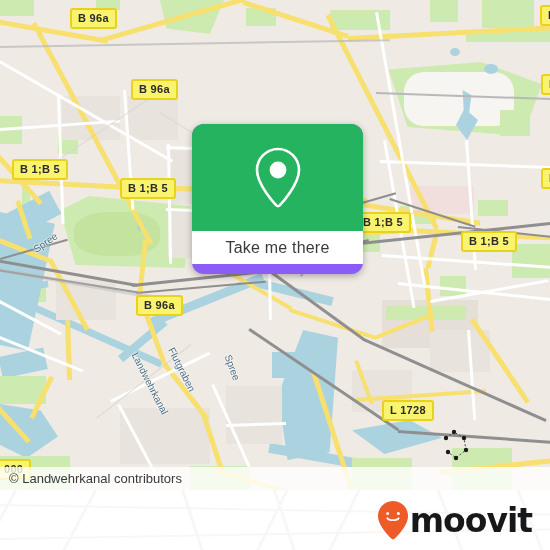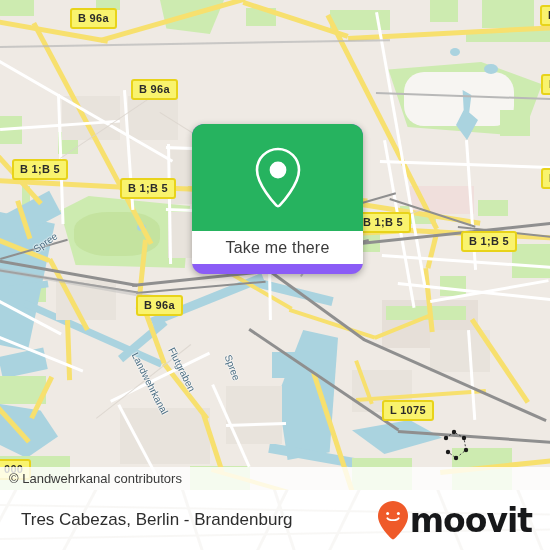--- a/index.html
+++ b/index.html
@@ -348,21 +348,21 @@
       </div>
 
     <div id="shields">
         <div class="shield" style="left: 70px; top: 8px;">B 96a</div>
         <div class="shield" style="left: 131px; top: 79px;">B 96a</div>
         <div class="shield" style="left: 12px; top: 159px;">B 1;B 5</div>
         <div class="shield" style="left: 120px; top: 178px;">B 1;B 5</div>
         <div class="shield" style="left: 355px; top: 212px;">B 1;B 5</div>
         <div class="shield" style="left: 461px; top: 231px;">B 1;B 5</div>
         <div class="shield" style="left: 136px; top: 295px;">B 96a</div>
-        <div class="shield" style="left: 382px; top: 400px;">L 1075</div>
+        <div class="shield" style="left: 382px; top: 400px;">L 1728</div>
         <div class="shield" style="left: -4px; top: 459px;">000</div>
         <div class="shield" style="left: 540px; top: 5px;">L</div>
         <div class="shield" style="left: 541px; top: 74px;">B</div>
         <div class="shield" style="left: 541px; top: 168px;">B</div>
       </div>
 
     <div class="attribution">
       <span>© Landwehrkanal contributors</span>
     </div>
 
@@ -386,21 +386,20 @@
       <div class="wm-line" style="left:168px;top:-40px;width:3px;height:150px;transform:rotate(-18deg);"></div>
       <div class="wm-line" style="left:260px;top:-40px;width:3px;height:150px;transform:rotate(-18deg);"></div>
       <div class="wm-line" style="left:300px;top:-30px;width:3px;height:140px;transform:rotate(26deg);"></div>
       <div class="wm-line" style="left:372px;top:-30px;width:3px;height:140px;transform:rotate(26deg);"></div>
       <div class="wm-line" style="left:420px;top:-40px;width:3px;height:150px;transform:rotate(-22deg);"></div>
       <div class="wm-line" style="left:500px;top:-40px;width:3px;height:150px;transform:rotate(-22deg);"></div>
       <div class="wm-line" style="left:0;top:14px;width:550px;height:2px;transform:rotate(1deg);"></div>
       <div class="wm-line" style="left:0;top:48px;width:550px;height:2px;transform:rotate(-1deg);"></div>
     </div>
 
-    <div class="footer-title">Tres Cabezas, Berlin - Brandenburg</div>
 
     <div class="brand">
       <svg width="34" height="40" viewBox="0 0 34 40">
         <path d="M17 1C8.7 1 2 7.7 2 16c0 10.5 12.6 21.9 14 23.1.6.5 1.4.5 2 0C19.4 37.9 32 26.5 32 16 32 7.7 25.3 1 17 1z" fill="#ef5a29"></path>
         <circle cx="11.6" cy="13.5" r="1.5" fill="#ffffff"></circle>
         <circle cx="22.4" cy="13.5" r="1.5" fill="#ffffff"></circle>
         <path d="M11.4 18.2c1.5 2.6 9.7 2.6 11.2 0" fill="none" stroke="#ffffff" stroke-width="1.9" stroke-linecap="round"></path>
       </svg>
       <span class="brand-word">moovit</span>
     </div>

